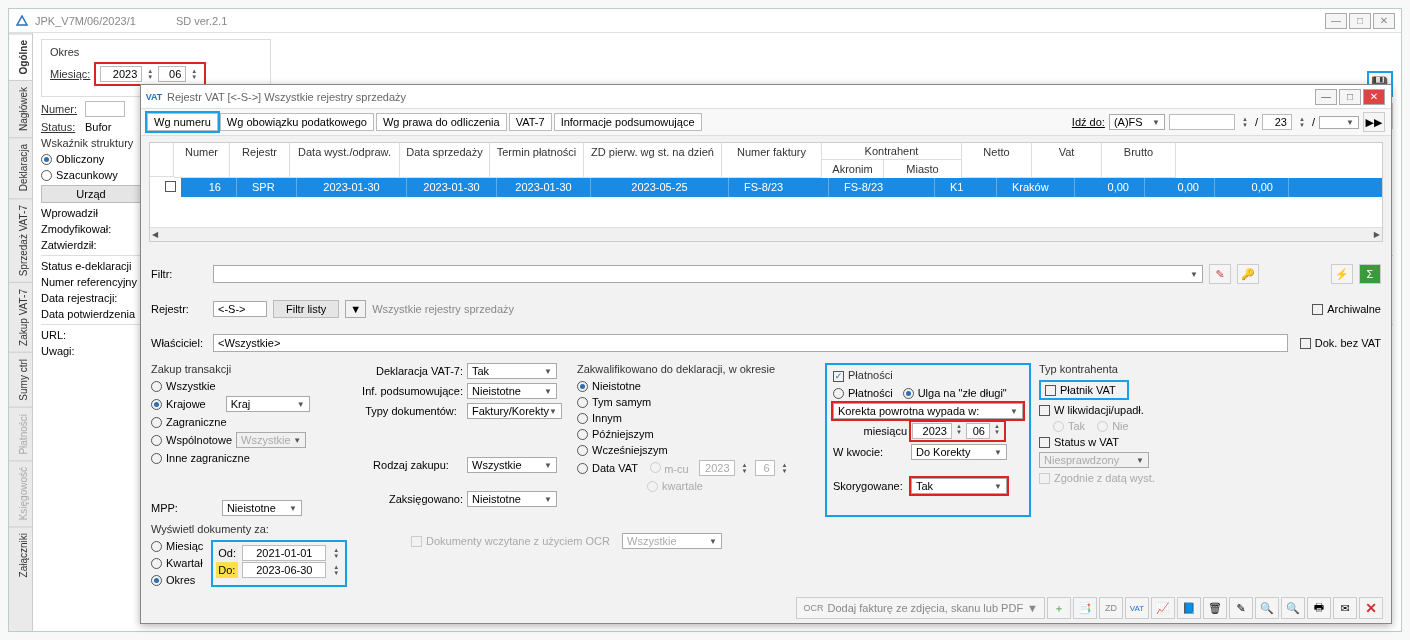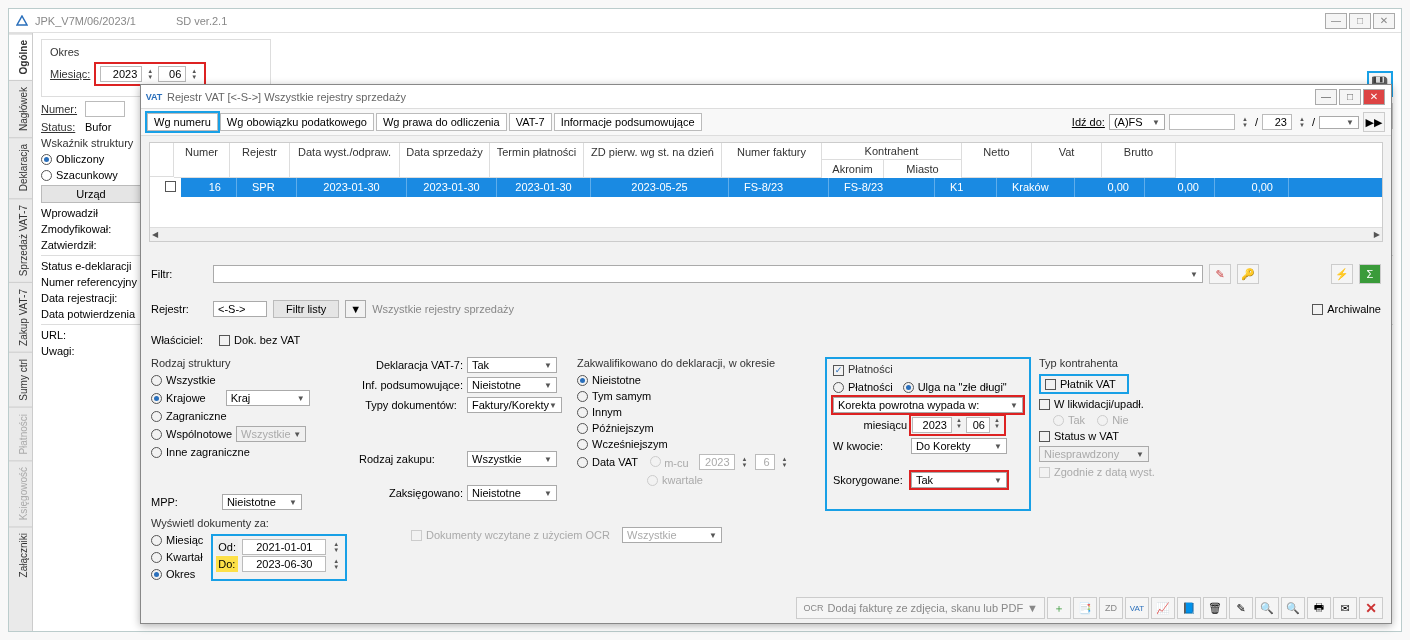--- a/index.html
+++ b/index.html
@@ -302,31 +302,34 @@
       <span class="btn-sec">Filtr listy</span>
       <span class="caret" style="border:1px solid #aaa;padding:2px 4px">▼</span>
       <span style="color:#888">Wszystkie rejestry sprzedaży</span>
       <div style="margin-left:auto;display:flex;gap:4px;align-items:center">
         <span class="chk"></span>
           <span>Archiwalne</span>
       </div>
     </div>
     <div class="filt-row">
       <span class="filt-lbl">Właściciel:</span>
+      <div class="wide-input" style="display:flex;align-items:center;padding:0 4px">
+          <span>&lt;Wszystkie&gt;</span>
+        </div>
       <div style="margin-left:6px;display:flex;gap:4px;align-items:center">
         <span class="chk"></span>
           <span>Dok. bez VAT</span>
       </div>
     </div>
   </div>
 
   <div class="cols">
 
     <div class="col" style="width:200px">
-      <div class="fieldset-title">Rodzaj struktury</div>
+      <div class="fieldset-title">Zakup transakcji</div>
       <div class="row">
           <span class="sel-radio"></span>
           <span>Wszystkie</span>
         </div>
       <div class="row">
           <span class="sel-radio checked"></span>
           <span>Krajowe</span>
         <span class="drop hl-blue" style="margin-left:16px;min-width:84px">
             <span>Kraj</span>
             <span class="caret">▼</span>
@@ -373,21 +376,21 @@
           </span>
         </div>
       <div class="row">
           <span style="width:104px;text-align:center">Typy dokumentów:</span>
         <span class="drop hl-blue" style="min-width:90px">
             <span>Faktury/Korekty</span>
             <span class="caret">▼</span>
           </span>
         </div>
       <div class="row" style="margin-top:34px">
-          <span style="width:104px;text-align:left">Rodzaj zakupu:</span>
+          <span style="width:104px;text-align:center">Rodzaj zakupu:</span>
         <span class="drop" style="min-width:90px">
             <span>Wszystkie</span>
             <span class="caret">▼</span>
           </span>
         </div>
       <div class="row" style="margin-top:14px">
           <span style="width:104px;text-align:right">Zaksięgowano:</span>
         <span class="drop" style="min-width:90px">
             <span>Nieistotne</span>
             <span class="caret">▼</span>

